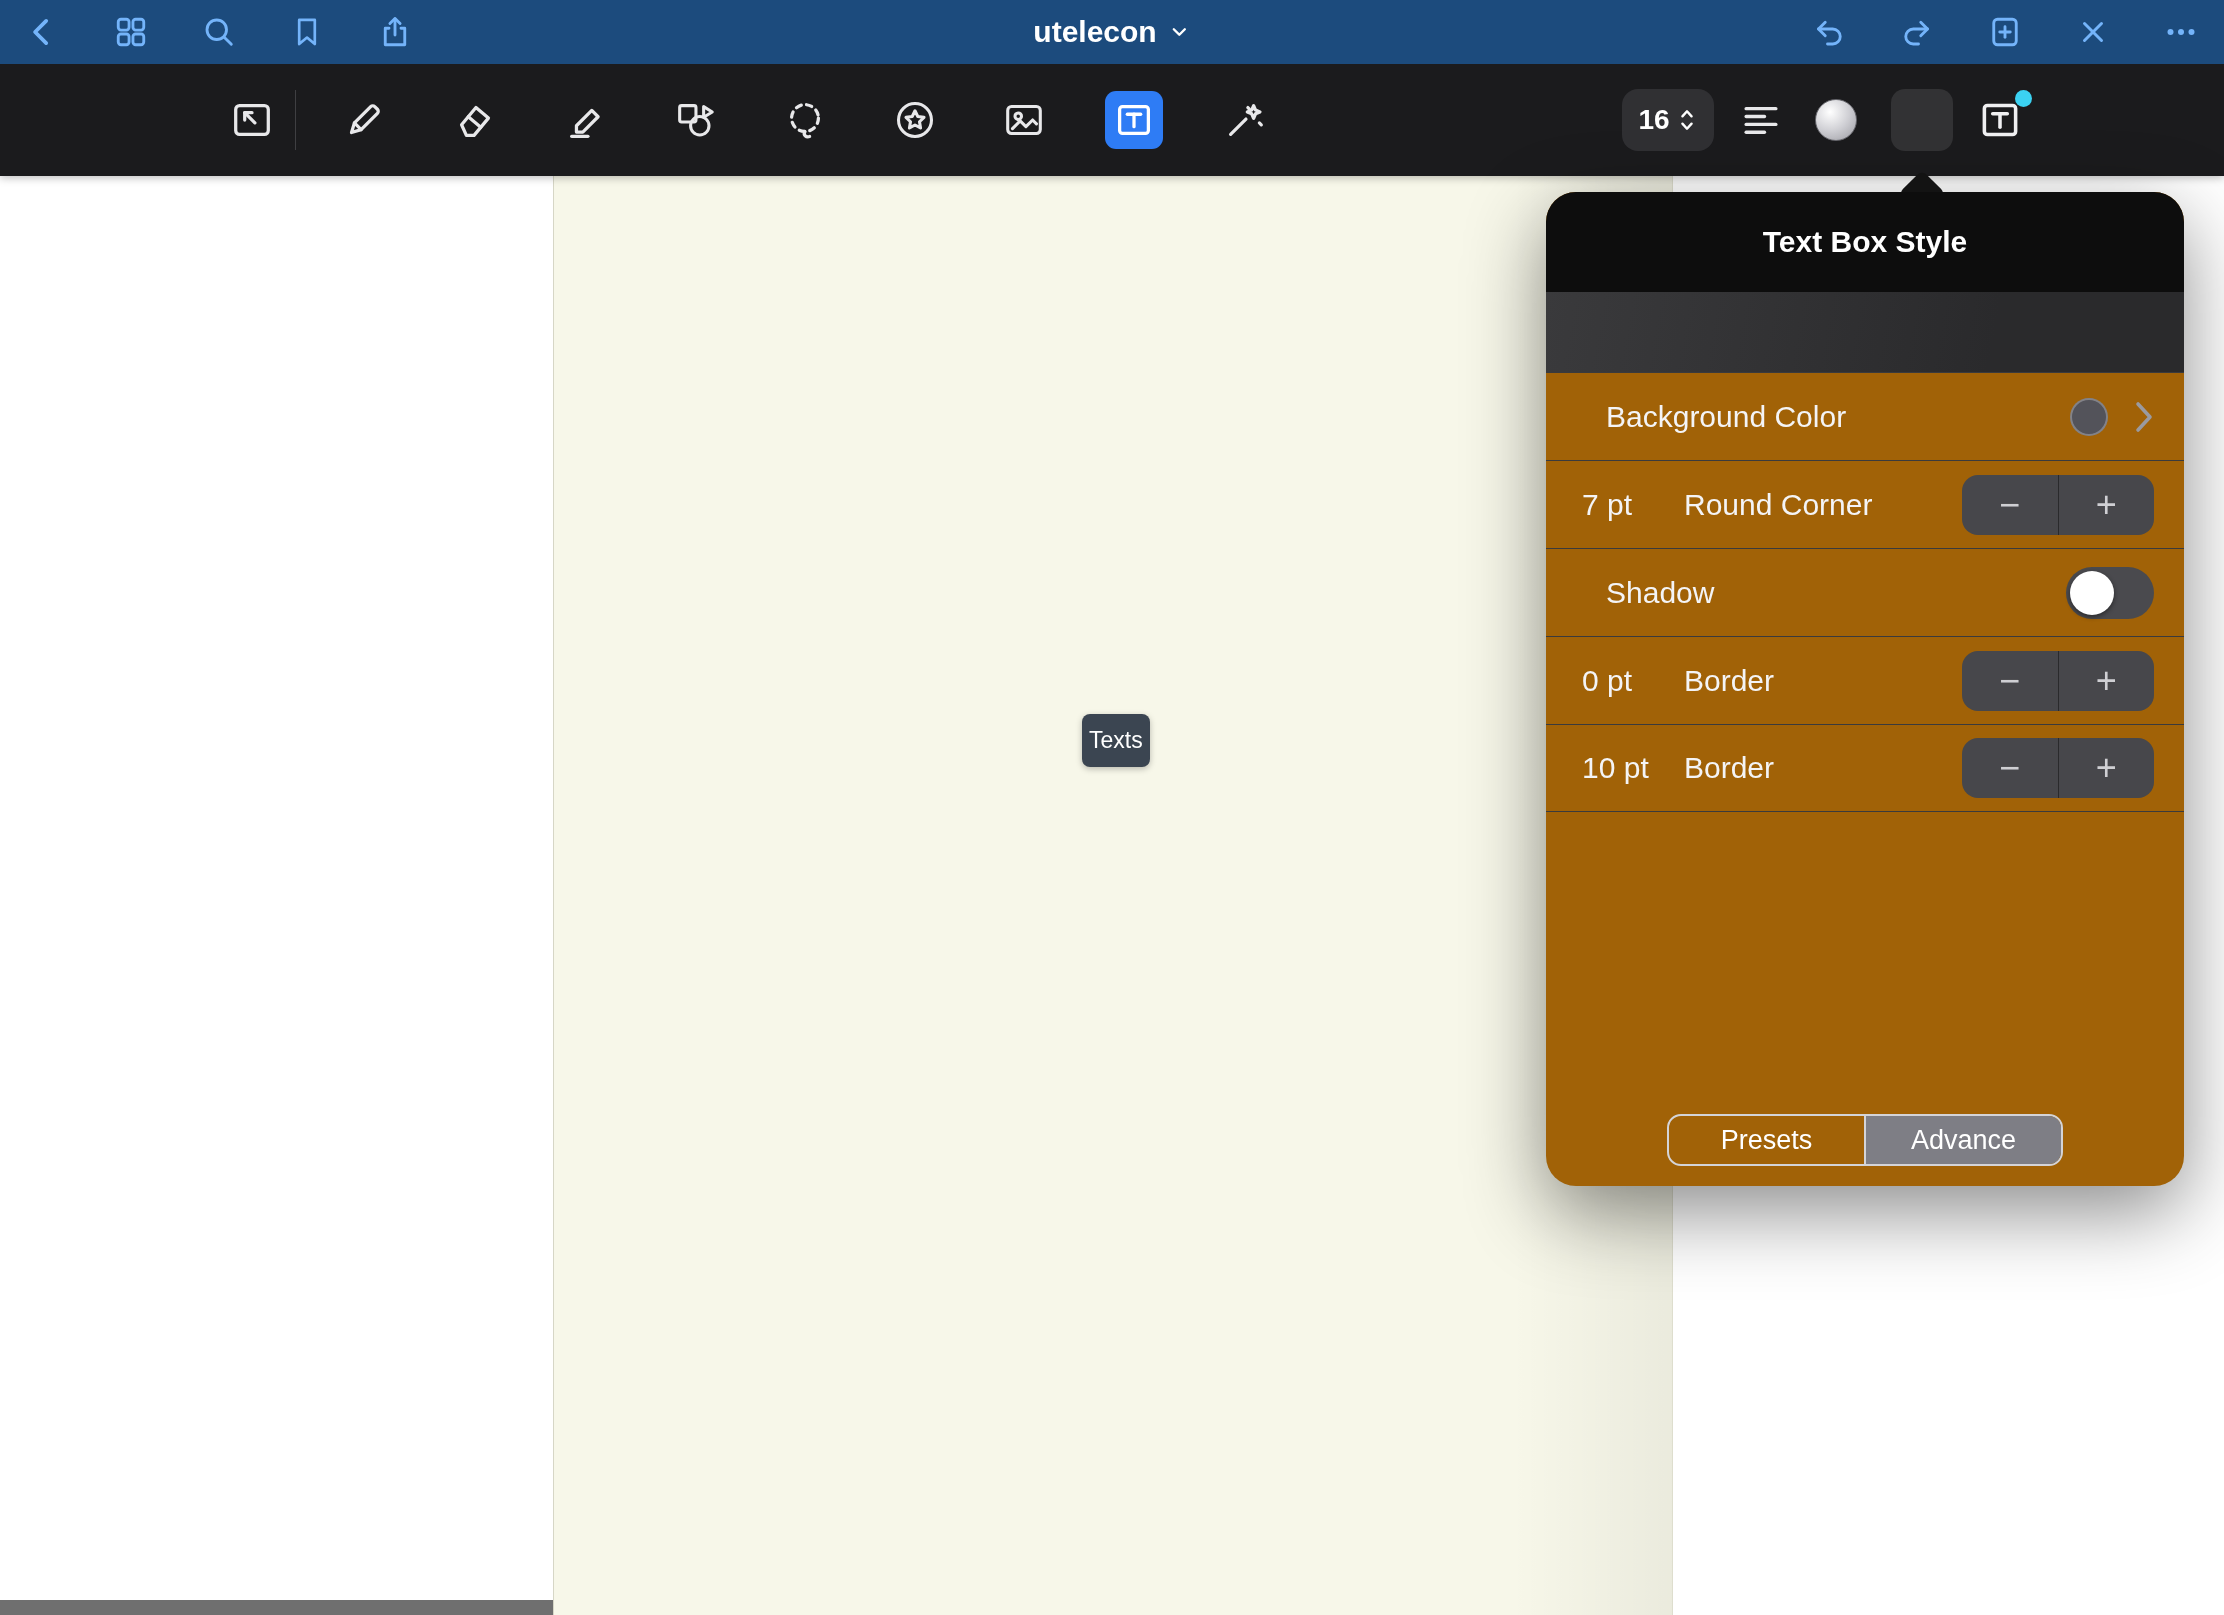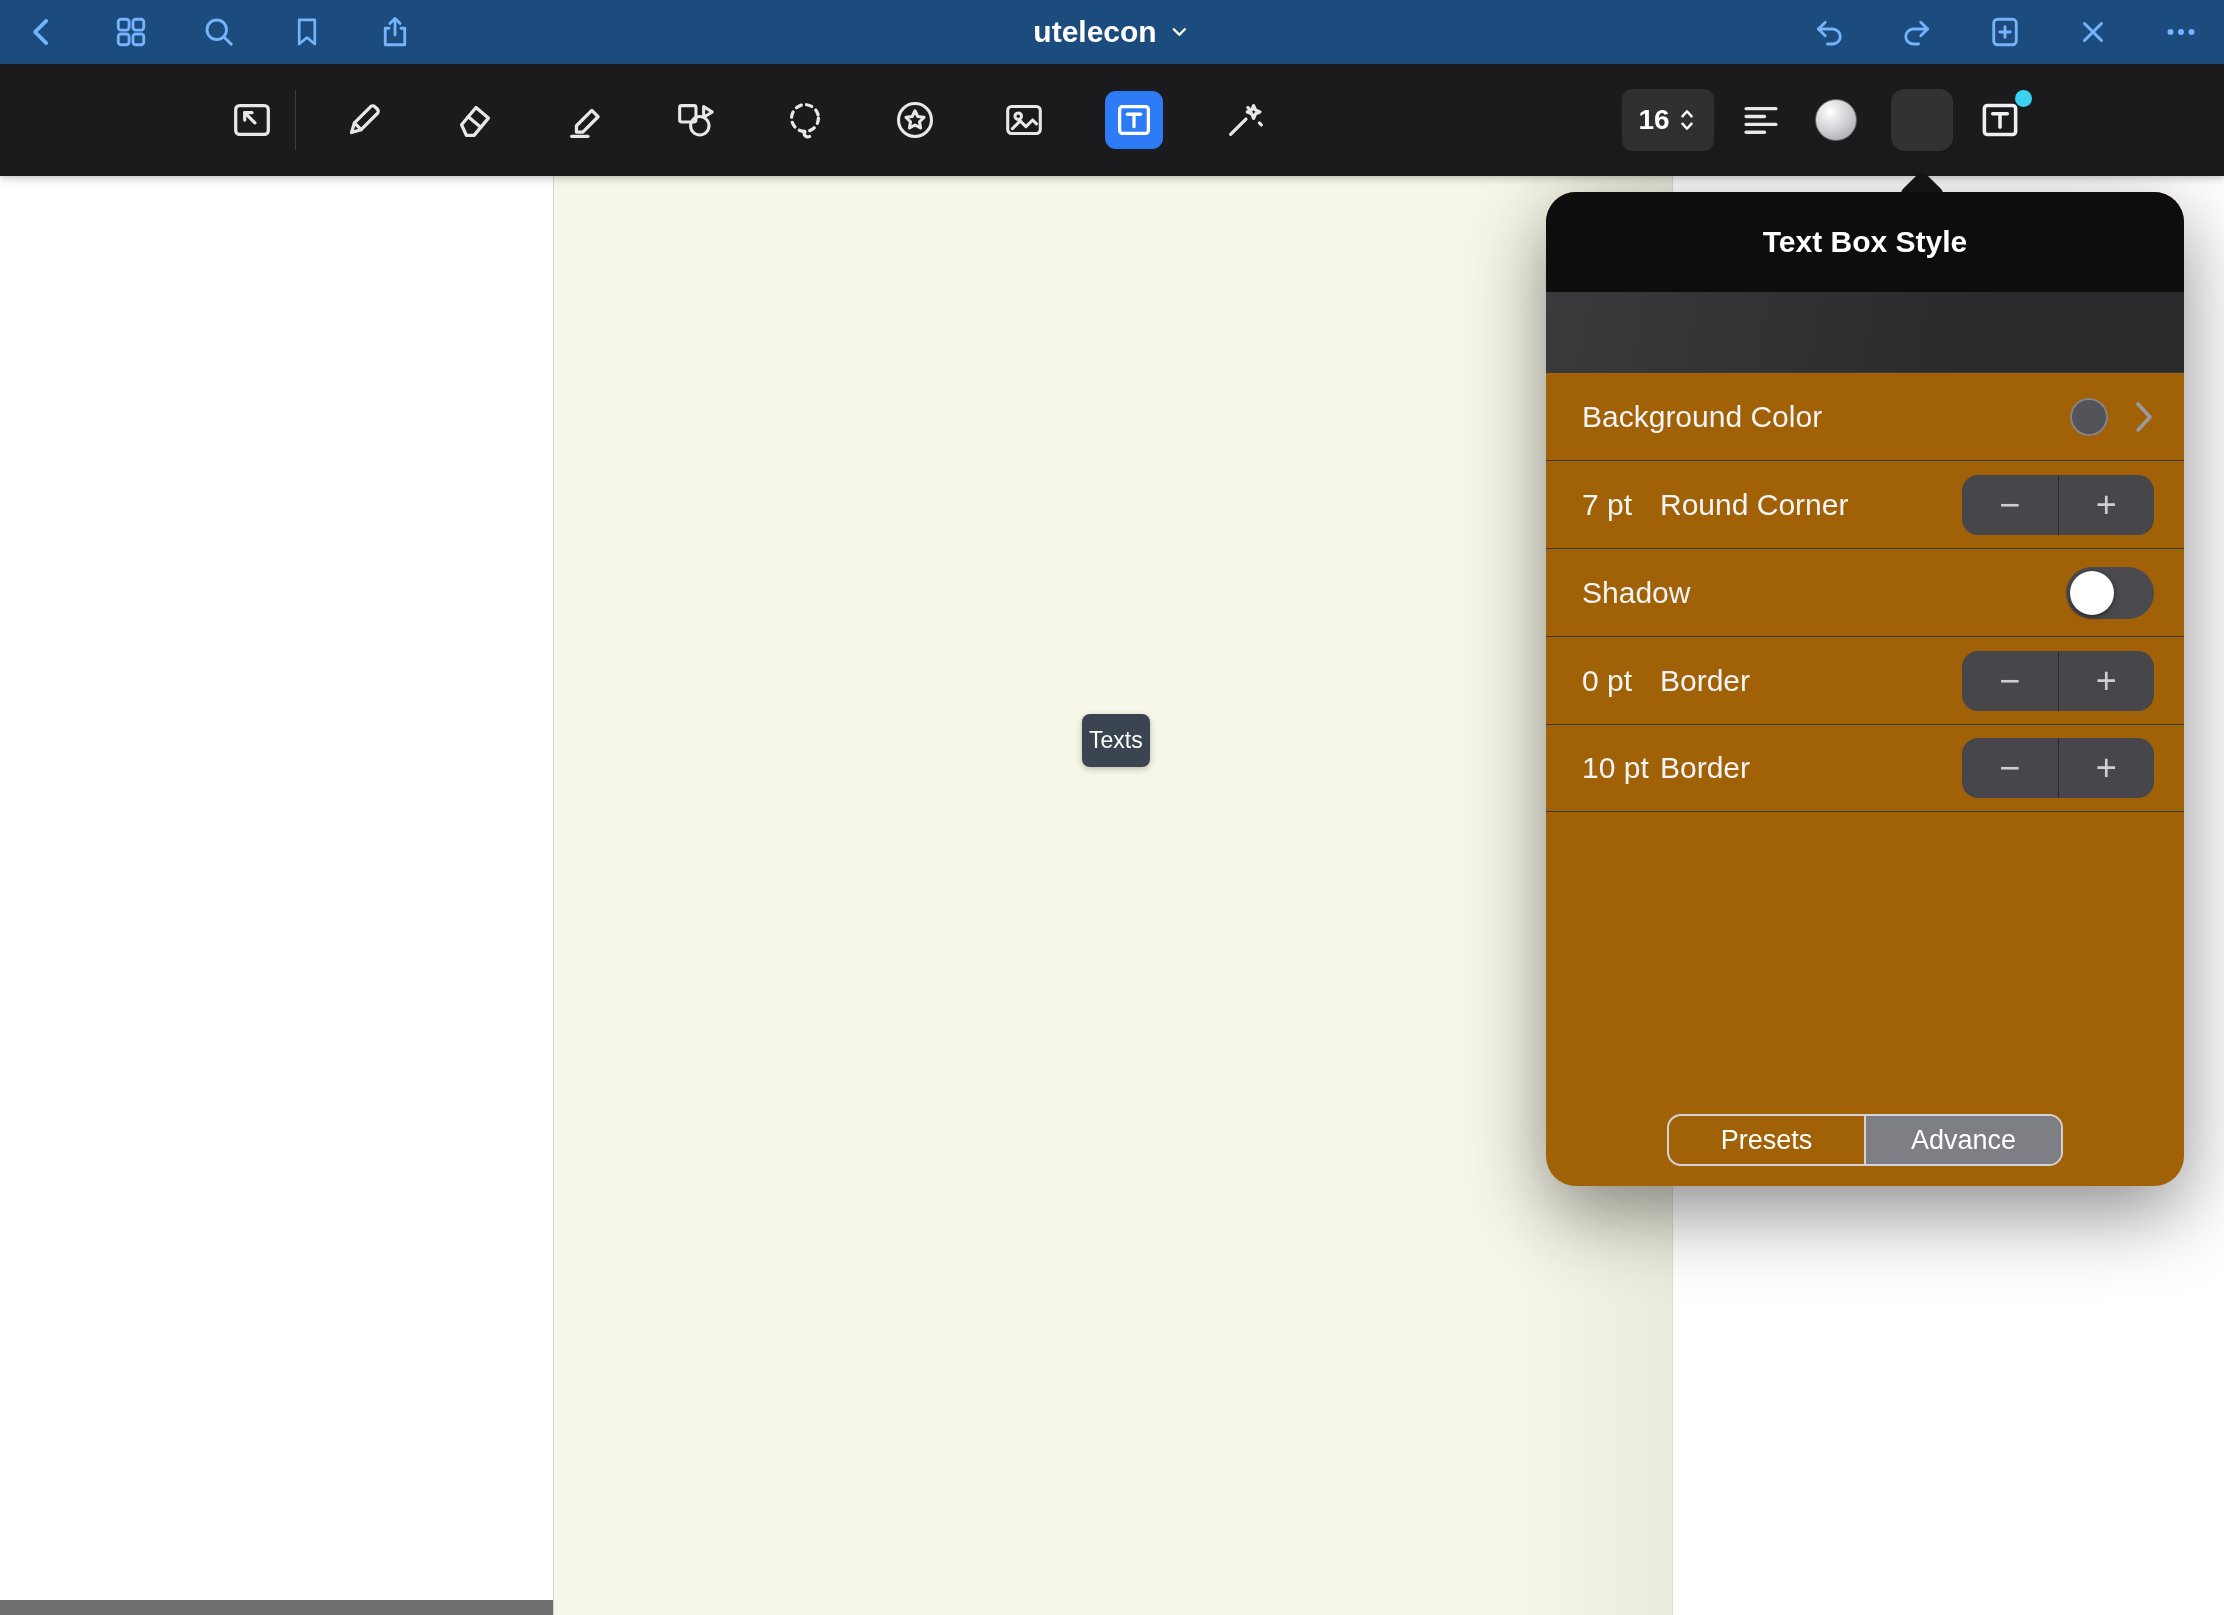--- a/index.html
+++ b/index.html
@@ -16,42 +16,42 @@
   .nav-title{position:absolute;left:50%;top:0;height:64px;transform:translateX(-50%);display:flex;align-items:center;gap:12px;color:#ffffff;font-size:30px;font-weight:bold;cursor:pointer;background:none;border:none;}
   .nav-title svg{margin-top:6px;}
 
   
   .toolbar{position:absolute;top:64px;left:0;width:2224px;height:112px;background:#1b1b1d;z-index:25;box-shadow:0 2px 8px rgba(0,0,0,0.25);}
   .tb{position:absolute;top:56px;transform:translate(-50%,-50%);display:flex;align-items:center;justify-content:center;background:none;border:none;padding:0;cursor:pointer;color:#e8e8ea;}
   .tb svg{display:block;}
   .tb-divider{position:absolute;left:295px;top:26px;width:1px;height:60px;background:#3f3f42;}
   .tool-selected{width:58px;height:58px;border-radius:11px;background:#2e7cf5;color:#ffffff;}
   .font-btn{width:250px;height:62px;border-radius:14px;background:#303033;color:#ffffff;font-size:26px;font-weight:bold;white-space:nowrap;overflow:hidden;}
-  .size-btn{width:92px;height:62px;border-radius:10px;background:#303033;color:#ffffff;font-size:28px;font-weight:bold;gap:6px;}
+  .size-btn{width:92px;height:62px;border-radius:16px;background:#303033;color:#ffffff;font-size:28px;font-weight:bold;gap:6px;}
   .color-knob{width:40px;height:40px;border-radius:50%;background:radial-gradient(circle at 35% 30%, #ffffff, #cfcfd4 50%, #9b9ba2 100%);border:1px solid #67676d;}
   .active-hl{width:62px;height:62px;border-radius:14px;background:rgba(255,255,255,0.10);}
   .badge-btn{position:relative;width:56px;height:56px;color:#f0f0f2;}
   .badge-dot{position:absolute;top:-2px;right:-4px;width:17px;height:17px;border-radius:50%;background:#3bd2f2;}
 
   
   .paper{position:absolute;left:553px;top:176px;width:1118px;height:1439px;background:#f7f7e9;border-left:1px solid #d6d6c6;border-right:1px solid #dedece;}
   .paper-shade{position:absolute;right:0;top:0;width:160px;height:100%;background:linear-gradient(90deg, rgba(0,0,0,0) 0%, rgba(0,0,0,0.05) 100%);}
   .canvas-gap{position:absolute;left:0;bottom:0;width:553px;height:15px;background:#6f6f6f;}
   .text-chip{position:absolute;left:1082px;top:714px;padding:13px 7px;background:#3b4551;border-radius:8px;color:#ffffff;font-size:23px;cursor:pointer;box-shadow:0 2px 6px rgba(0,0,0,0.25);}
 
   
   .popover{position:absolute;left:1546px;top:192px;width:638px;height:994px;background:#a16207;border-radius:30px;z-index:40;box-shadow:0 26px 80px rgba(0,0,0,0.45);}
   .popover-arrow{position:absolute;top:-15px;left:359px;width:34px;height:34px;background:#131313;transform:rotate(45deg);border-radius:7px;}
   .pop-header{position:relative;height:100px;background:#0d0d0d;border-radius:30px 30px 0 0;display:flex;align-items:center;justify-content:center;}
   .pop-title{color:#ffffff;font-size:30px;font-weight:bold;}
   .pop-preview{height:80px;background:linear-gradient(100deg,#3a3a3c 0%,#2a2a2c 70%);}
   .pop-row{height:88px;display:flex;align-items:center;padding:0 30px 0 36px;border-top:1px solid #3a3a3d;box-sizing:border-box;}
   .pop-row.last{border-bottom:1px solid #3a3a3d;}
   .row-value{color:#f4f4f6;font-size:30px;min-width:78px;}
-  .row-label{color:#f4f4f6;font-size:30px;}
+  .row-label{color:#f4f4f6;font-size:30px;margin-left:24px;}
   .row-spacer{flex:1;}
   .swatch{width:38px;height:38px;border-radius:50%;background:#53535a;border:2px solid rgba(255,255,255,0.28);margin-right:26px;box-sizing:border-box;}
   .chev-right{display:flex;align-items:center;}
   .stepper{display:flex;width:192px;height:60px;background:#47474b;border-radius:16px;overflow:hidden;}
   .step{flex:1;display:flex;align-items:center;justify-content:center;background:none;border:none;color:#cfcfd3;font-size:36px;line-height:1;cursor:pointer;padding:0;}
   .step.plus{border-left:1px solid #2a2a2c;}
   .toggle{position:relative;width:88px;height:52px;border-radius:26px;background:#4a4a4e;border:none;cursor:pointer;padding:0;}
   .toggle-knob{position:absolute;left:4px;top:4px;width:44px;height:44px;border-radius:50%;background:#ffffff;box-shadow:0 2px 5px rgba(0,0,0,0.45);}
   .segmented{position:absolute;left:50%;bottom:20px;transform:translateX(-50%);display:flex;width:396px;height:52px;border:2px solid #d4d4d8;border-radius:14px;overflow:hidden;box-sizing:border-box;}
   .seg{flex:1;display:flex;align-items:center;justify-content:center;background:none;border:none;color:#ffffff;font-size:27px;cursor:pointer;padding:0;}

